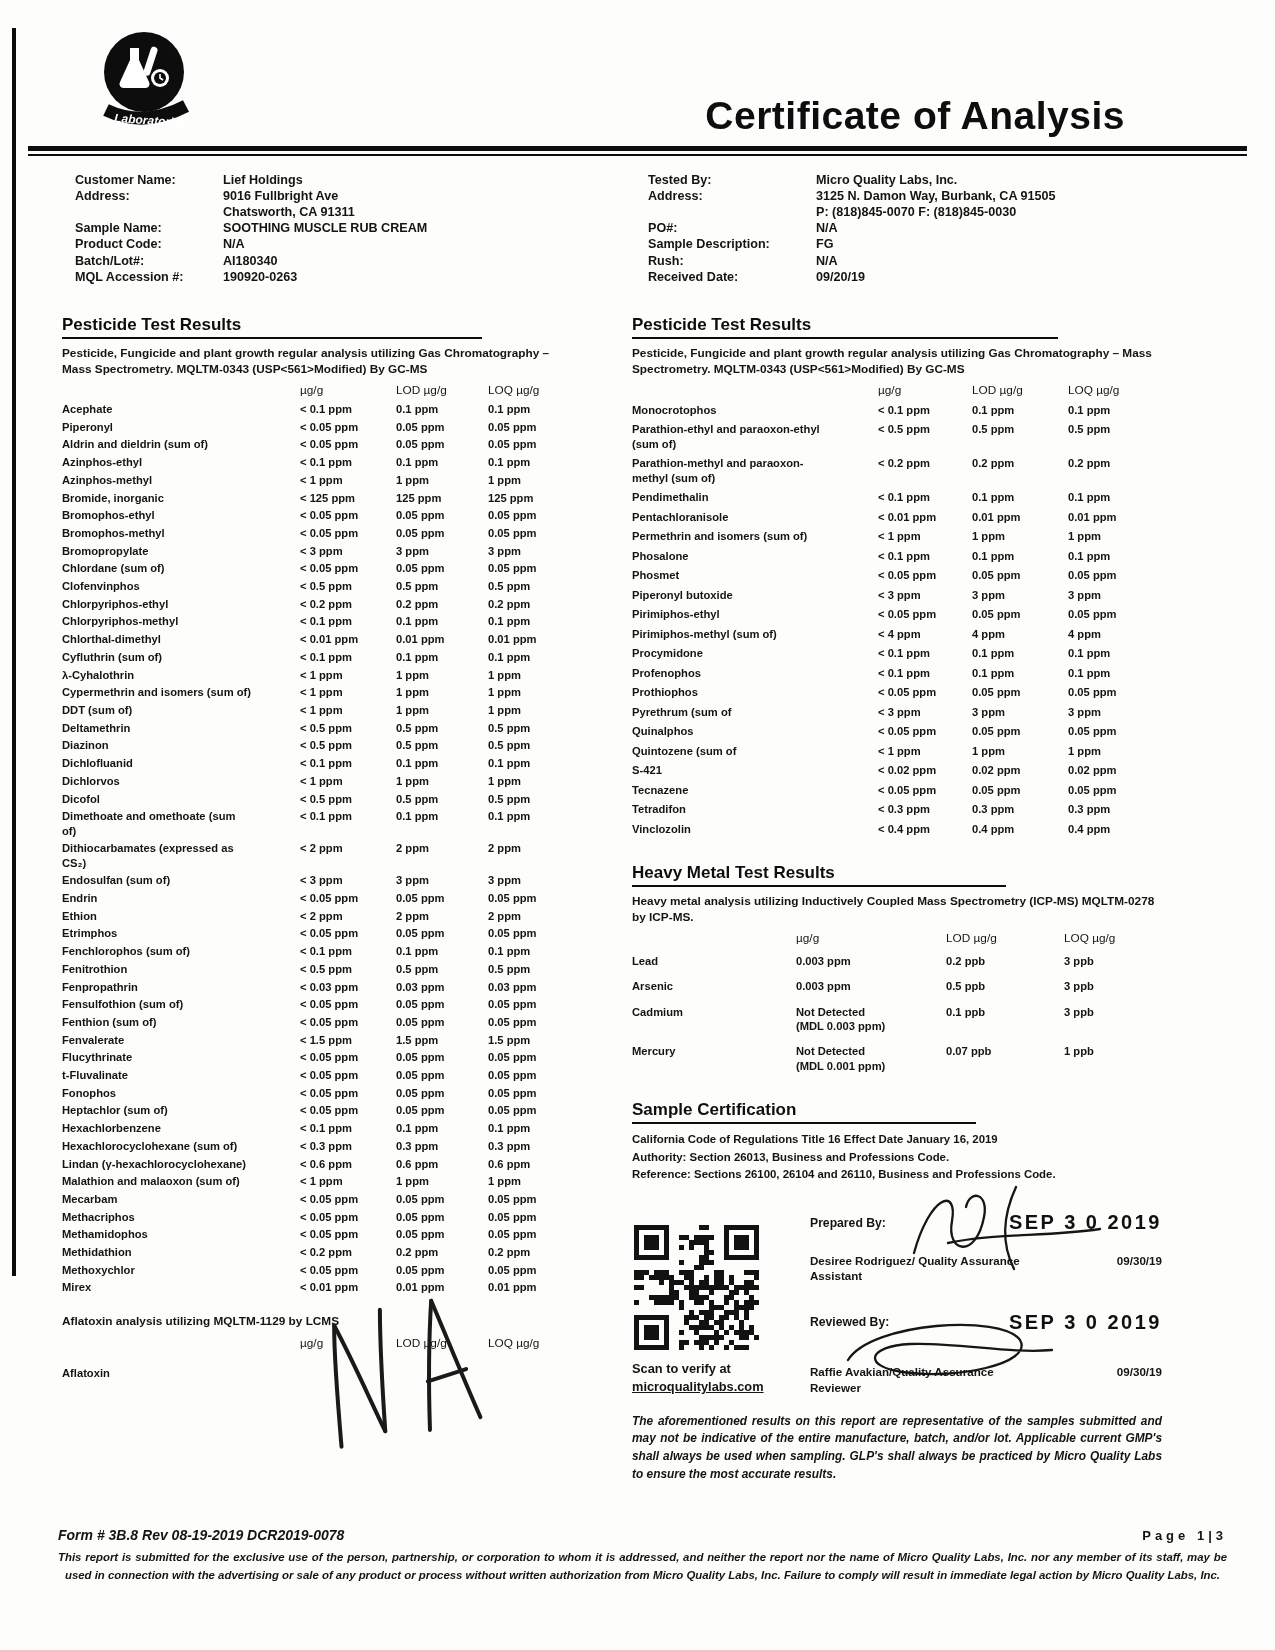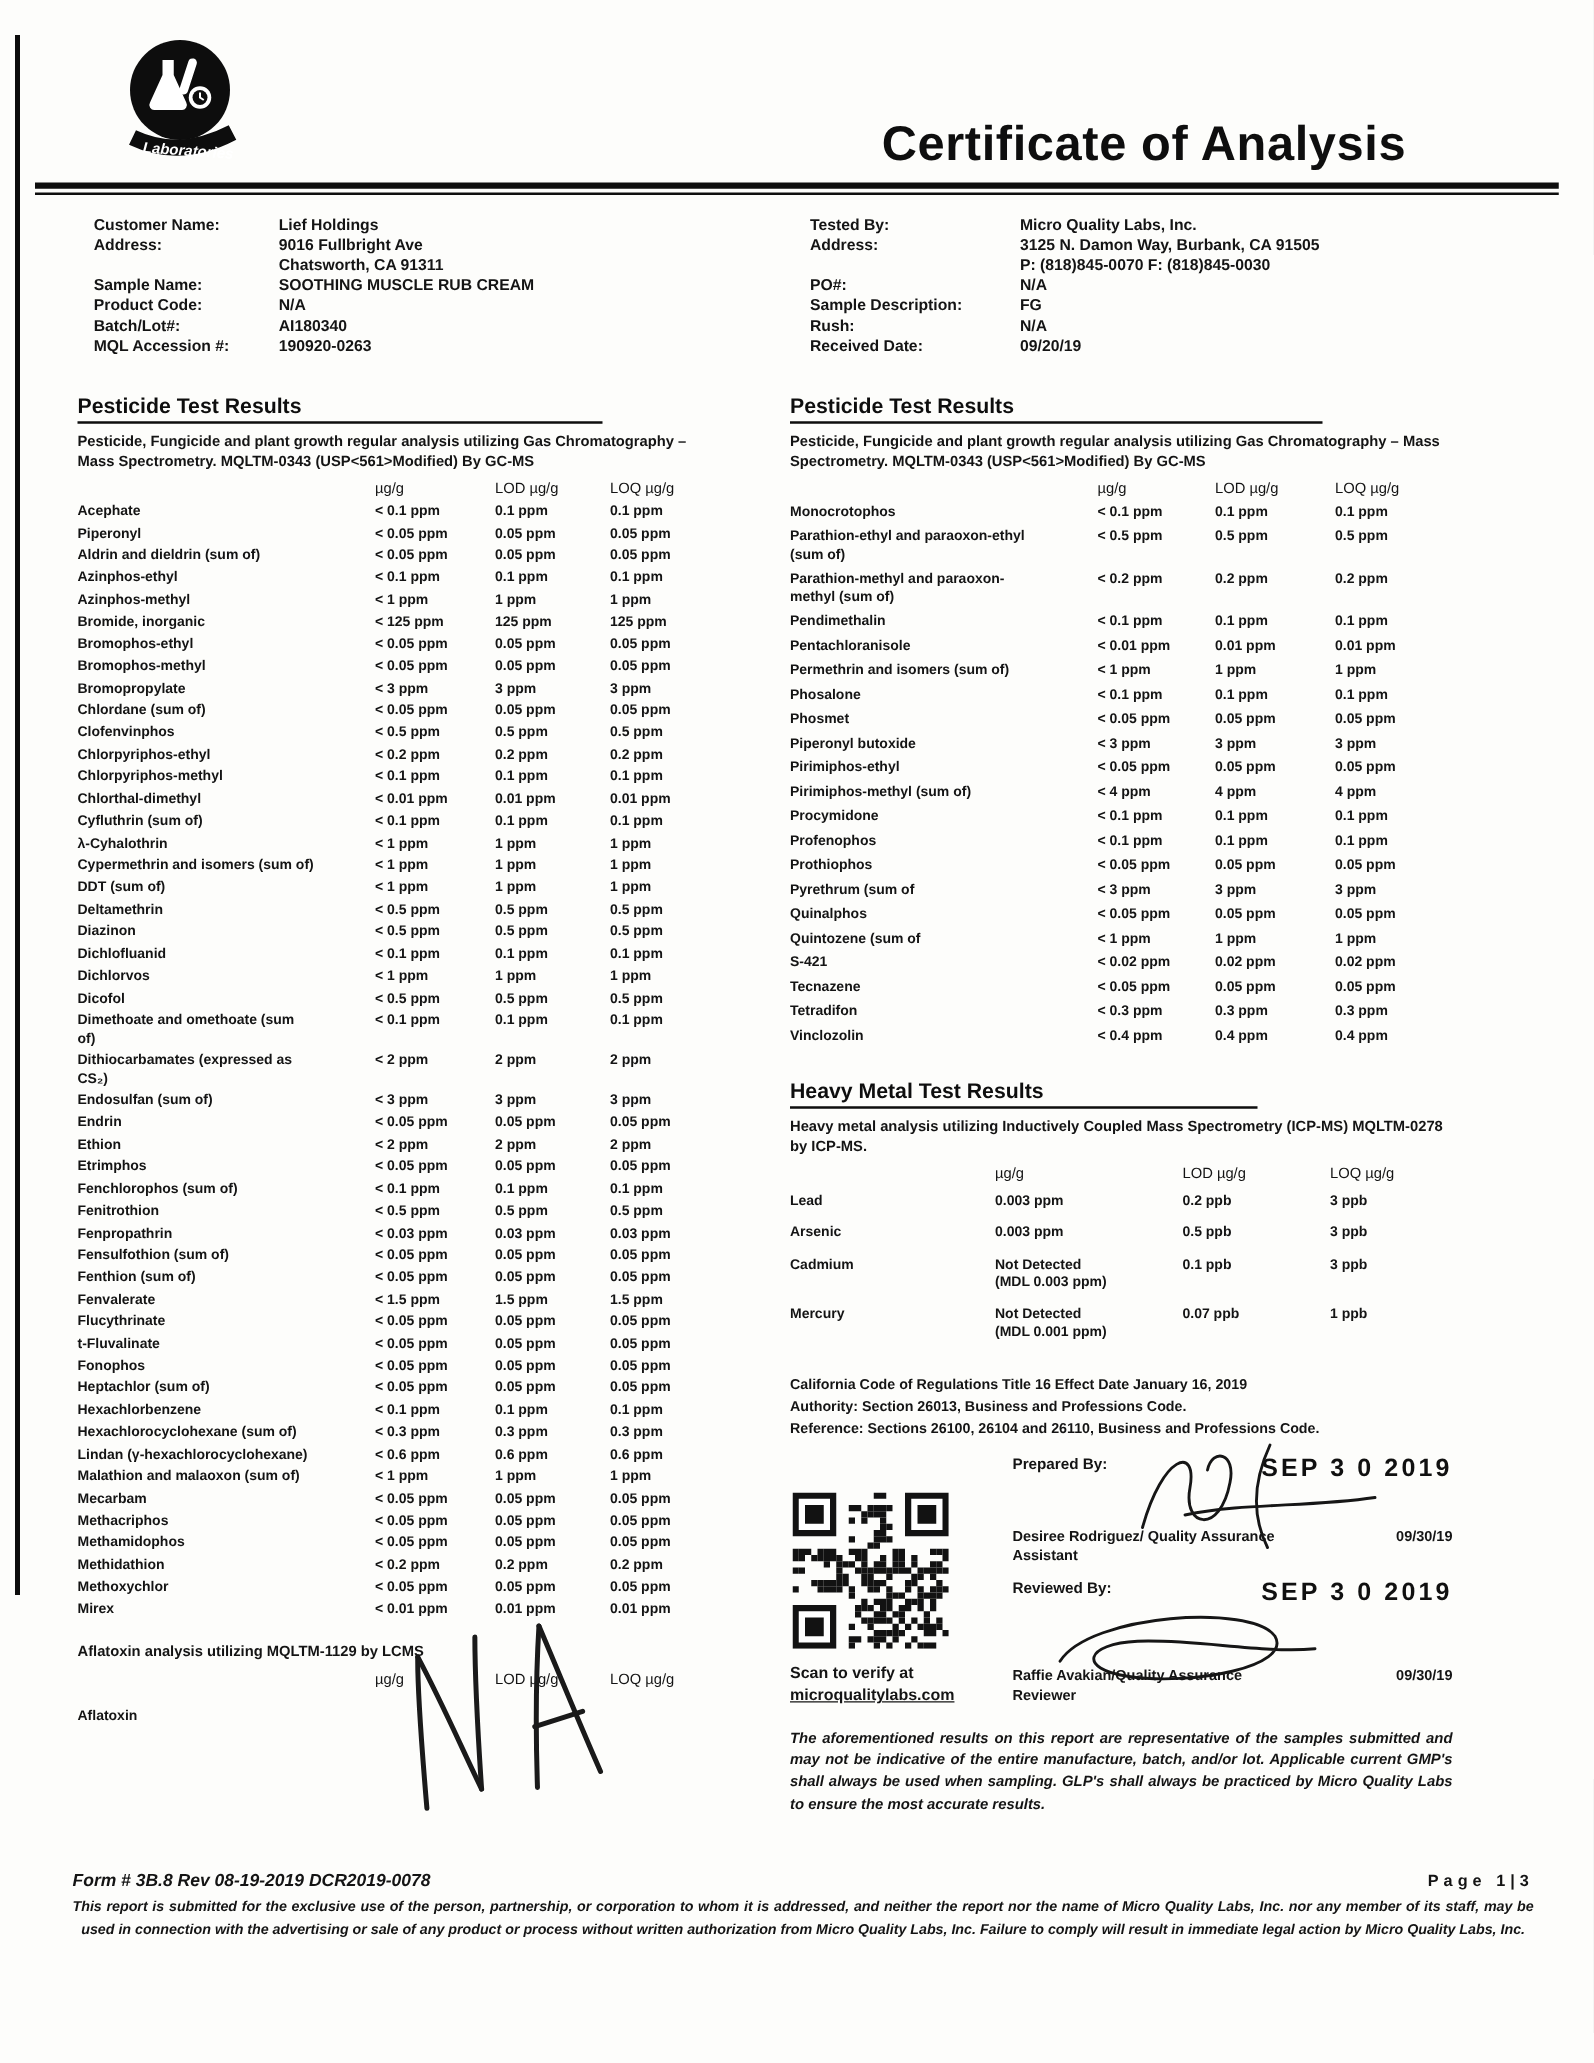--- a/index.html
+++ b/index.html
@@ -43,21 +43,21 @@
   .na-scrawl{position:absolute;left:238px;top:-18px;pointer-events:none;}
 
   
   .cert-lines div{font-size:11.4px;font-weight:bold;line-height:1.5;}
   .sig-area{display:flex;margin-top:12px;}
   .qr-block{width:172px;}
   .qr-code{margin:30px 0 10px 2px;width:125px;height:125px;}
   .qr-caption{font-size:12.8px;font-weight:bold;line-height:1.45;}
   .qr-link{text-decoration:underline;cursor:pointer;}
   .sig-right{flex:1;position:relative;padding-left:6px;}
-  .sig-row{display:flex;justify-content:space-between;height:56px;position:relative;}
+  .sig-row{display:flex;justify-content:space-between;align-items:center;height:56px;position:relative;}
   .sig-label{font-size:12.2px;font-weight:bold;}
   .stamp{font-size:20px;font-weight:bold;letter-spacing:2.5px;white-space:nowrap;color:#101010;}
   .sig-svg{position:absolute;pointer-events:none;}
   .name-row{display:flex;justify-content:space-between;font-size:11.6px;font-weight:bold;line-height:1.35;margin-top:2px;}
   .name-row .nm{width:215px;}
   .disclaimer{margin-top:16px;font-size:11.9px;font-weight:bold;font-style:italic;line-height:1.48;text-align:justify;}
 
   
   footer{padding:26px 48px 0 58px;}
   .footer-top{display:flex;justify-content:space-between;align-items:baseline;}
@@ -668,20 +668,21 @@
               <div class="cname">Mercury</div>
               <div class="cval">Not Detected
 (MDL 0.001 ppm)</div>
               <div class="cval">0.07 ppb</div>
               <div class="cval">1 ppb</div>
             </div>
           </div>
       </div>
 
       <div class="sec" style="margin-top:22px">
+        <div class="sec-title" style="width:344px">Sample Certification</div>
         <div class="cert-lines">
           <div>California Code of Regulations Title 16 Effect Date January 16, 2019</div>
           <div>Authority: Section 26013, Business and Professions Code.</div>
           <div>Reference: Sections 26100, 26104 and 26110, Business and Professions Code.</div>
         </div>
 
         <div class="sig-area">
           <div class="qr-block">
             <div class="qr-code"><svg xmlns="http://www.w3.org/2000/svg" width="125" height="125" fill="#121212">
                   <rect x="65" y="0" width="5" height="5"></rect>

